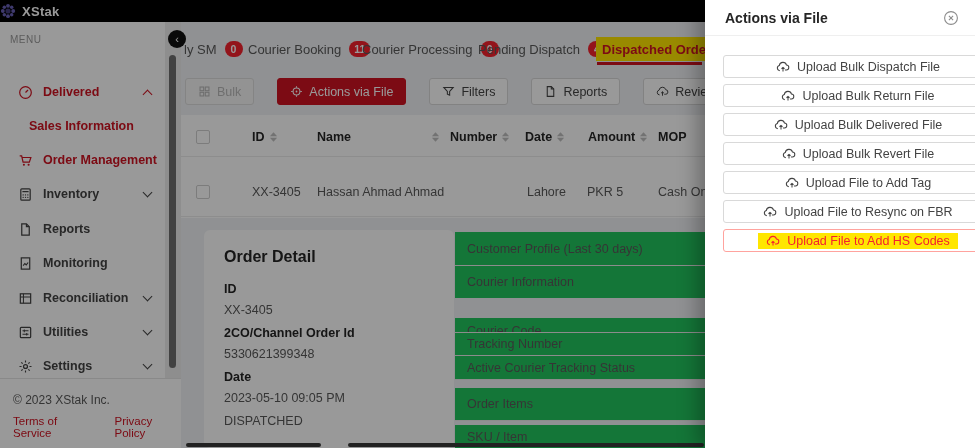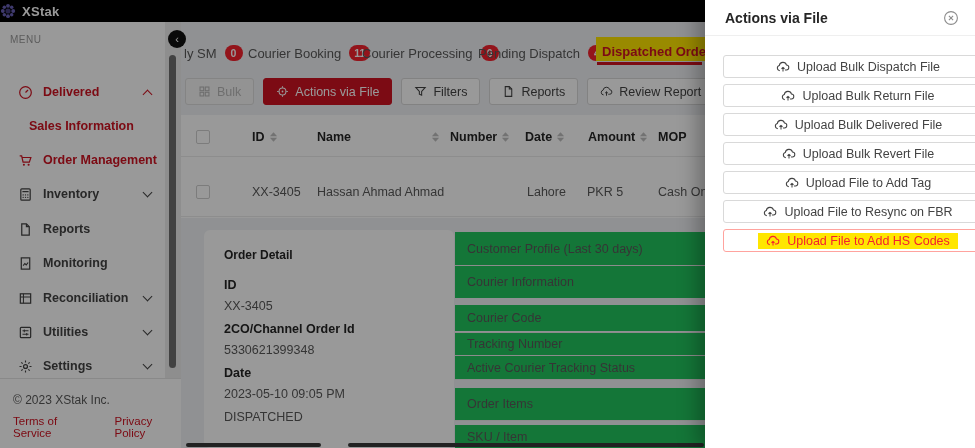--- a/index.html
+++ b/index.html
@@ -34,29 +34,29 @@
   .side-links span { cursor:pointer; }
 
   
   .vtrack { position:absolute; left:165px; top:22px; width:16px; height:356px; background:#ededed; }
   .vthumb { position:absolute; left:169px; top:55px; width:7px; height:313px; background:#6e6e6e; border-radius:4px; }
   .collapse-btn { position:absolute; left:168px; top:30px; width:18px; height:18px; border-radius:50%;
                   background:#111; color:#fff; font-size:11px; display:flex; align-items:center;
                   justify-content:center; cursor:pointer; z-index:3; }
 
   
-  .tab { position:absolute; top:37px; height:24px; display:flex; align-items:flex-end; gap:8px;
+  .tab { position:absolute; top:37px; height:24px; display:flex; align-items:center; gap:8px;
          font-size:13px; color:#595959; cursor:pointer; }
   .badge { min-width:18px; height:16px; padding:0 5px; border-radius:9px; background:#f5222d;
            color:#fff; font-size:10.5px; font-weight:bold; display:flex; align-items:center; justify-content:center; }
   .tab-active { background:#ffe600; padding:2px 8px 2px 6px; color:#cf1322; font-weight:bold; }
   .inkbar { position:absolute; left:597px; top:62px; width:105px; height:3px; background:#cf1322; }
 
   
-  .toolbar { position:absolute; left:185px; top:78px; display:flex; gap:9px; }
+  .toolbar { position:absolute; left:185px; top:78px; display:flex; gap:23px; }
   .tbtn { height:27px; padding:0 12px; background:#fff; border:1px solid #d9d9d9; border-radius:3px;
           display:flex; align-items:center; gap:6px; font-size:12.5px; color:#434343; cursor:pointer; }
   .tbtn svg { width:13px; height:13px; }
   .tbtn.disabled { background:#f5f5f5; color:#b8b8b8; border-color:#dcdcdc; }
   .tbtn.primary { background:#cf1322; border-color:#cf1322; color:#fff; }
 
   
   .table-block { position:absolute; left:181px; top:115px; width:524px; height:103px; background:#fff; }
   .thead-border { position:absolute; left:181px; top:156px; width:524px; height:1px; background:#ececec; }
   .trow-border { position:absolute; left:181px; top:216px; width:524px; height:1px; background:#ececec; }
@@ -64,21 +64,21 @@
         display:inline-flex; align-items:center; gap:4px; }
   .td { position:absolute; top:185px; font-size:12.5px; color:#595959; white-space:nowrap; }
   .checkbox { position:absolute; width:14px; height:14px; border:1px solid #cfcfcf; border-radius:2px;
               background:#fff; cursor:pointer; }
   .sorter { display:inline-flex; flex-direction:column; }
   .sorter svg { width:9px; height:6px; fill:#bfbfbf; }
 
   
   .od-card { position:absolute; left:204px; top:230px; width:250px; height:218px; background:#fff;
              border-radius:6px; padding:18px 0 0 20px; }
-  .od-title { font-size:12px; font-weight:bold; color:#262626; margin-bottom:16px; }
+  .od-title { font-size:16px; font-weight:bold; color:#262626; margin-bottom:16px; }
   .od-label { font-size:12.5px; font-weight:bold; color:#262626; margin-bottom:7px; }
   .od-value { font-size:12.5px; color:#595959; margin-bottom:9px; }
 
   
   .sect { position:absolute; left:455px; width:250px; background:#22c55e; font-size:12.5px; color:#595959;
           display:flex; align-items:center; padding-left:12px; }
   .sect.hdr { cursor:pointer; }
   .fline { position:absolute; left:455px; width:250px; height:1px; background:#e9e9e9; }
 
   .hscroll { position:absolute; top:443px; height:4px; background:#3a3a3a; border-radius:2px; }
@@ -400,21 +400,21 @@
     <div class="od-value">DISPATCHED</div>
   </div>
 
   <div class="sect hdr" style="top:232px; height:33px;">
     <span>Customer Profile (Last 30 days)</span>
   </div>
   <div class="fline" style="top:265px"></div>
   <div class="sect hdr" style="top:266px; height:32px;">
     <span>Courier Information</span>
   </div>
-  <div class="sect" style="top:305px; height:26px;">
+  <div class="sect" style="top:318px; height:26px;">
     <span>Courier Code</span>
   </div>
   <div class="fline" style="top:332px"></div>
   <div class="sect" style="top:333px; height:22px;">
     <span>Tracking Number</span>
   </div>
   <div class="fline" style="top:355px"></div>
   <div class="sect" style="top:356px; height:23px;">
     <span>Active Courier Tracking Status</span>
   </div>

